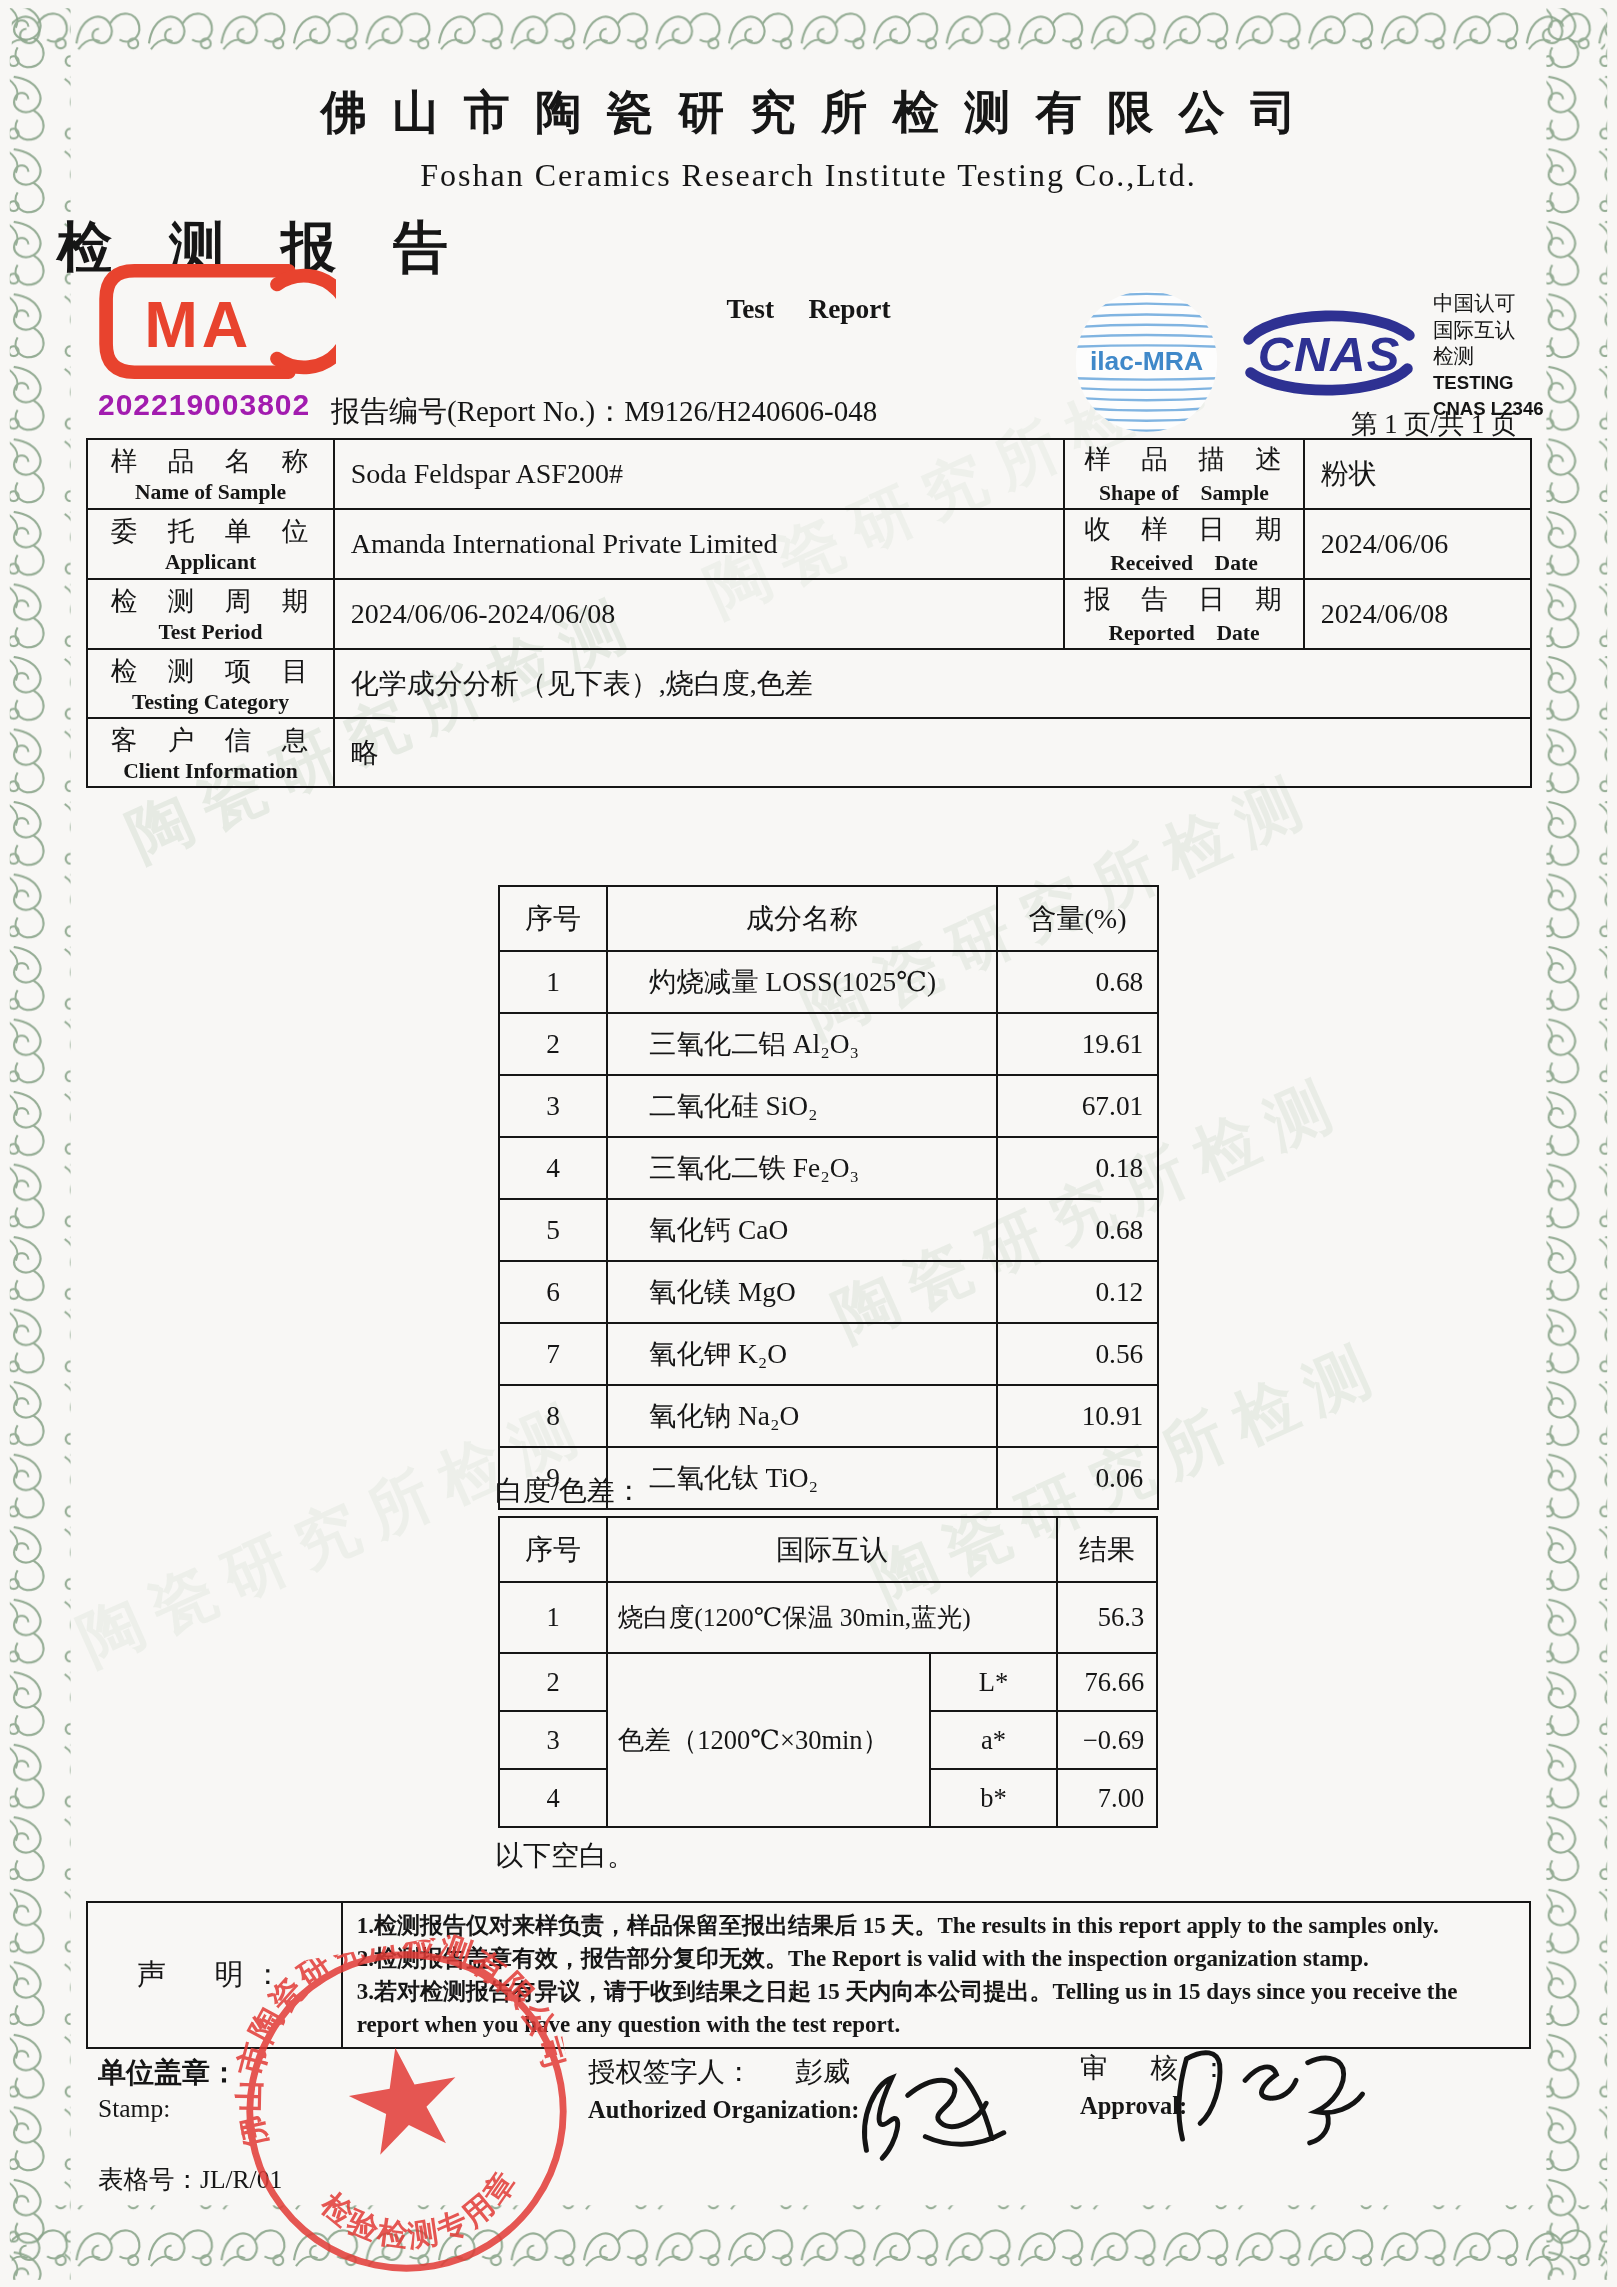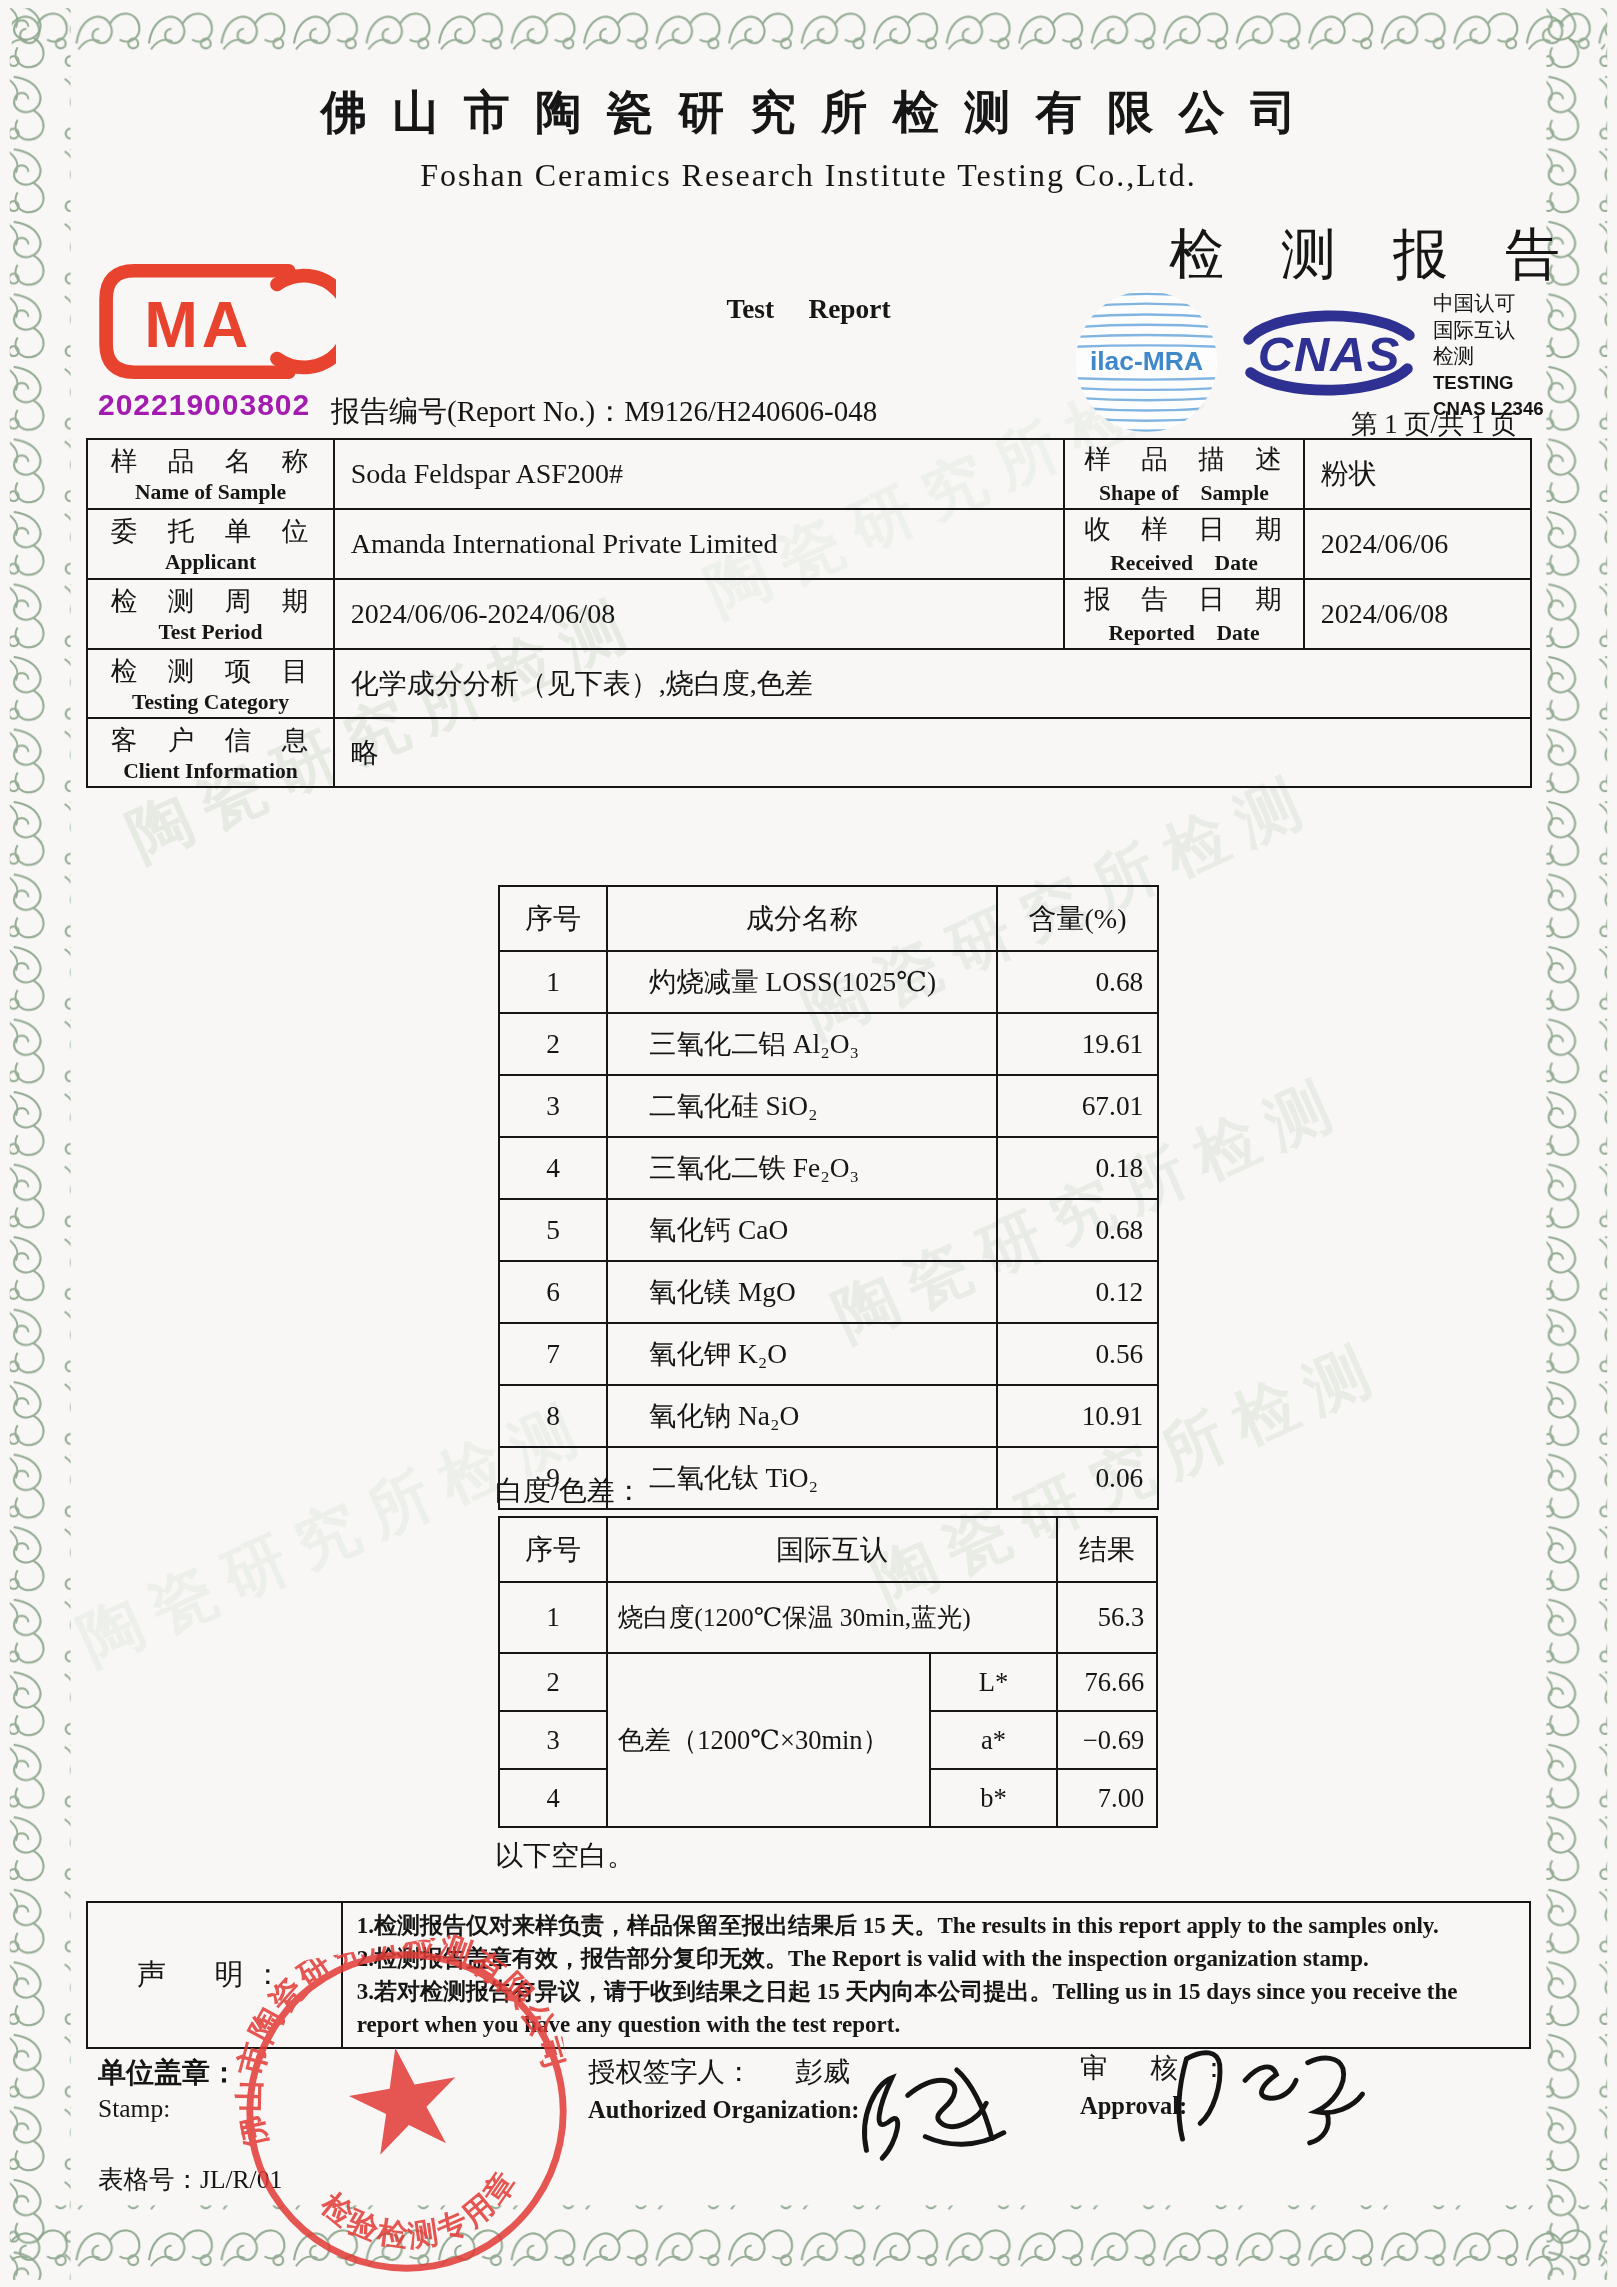--- a/index.html
+++ b/index.html
@@ -5,21 +5,21 @@
   html,body{margin:0;padding:0;background:#dddbd8;}
   #page{position:relative;width:1617px;height:2288px;margin:0 auto;background:#f8f7f5;
         font-family:"Liberation Serif","DejaVu Serif",serif;color:#161616;overflow:hidden;}
   .abs{position:absolute;}
   .nowrap{white-space:nowrap;}
 
   
   .company-cn{top:82px;left:0;width:100%;text-align:center;font-size:46px;font-weight:bold;
               letter-spacing:25.5px;text-indent:25.5px;}
   .company-en{top:157px;left:0;width:100%;text-align:center;font-size:32px;letter-spacing:2px;}
-  .title-cn{top:218px;left:0;width:100%;text-align:right;font-size:55px;font-weight:normal;
+  .title-cn{top:211px;left:0;width:100%;text-align:left;font-size:55px;font-weight:bold;
             letter-spacing:57px;text-indent:57px;}
   .title-en{top:294px;left:0;width:100%;text-align:center;font-size:27.4px;font-weight:bold;word-spacing:27.4px;}
 
   .cma-number{left:98px;top:388px;font-family:"Liberation Sans","DejaVu Sans",sans-serif;
               font-weight:bold;font-size:30px;color:#a21caf;letter-spacing:1px;}
   .report-no{left:331px;top:392px;font-size:29px;}
   .pager{left:1351px;top:406px;font-size:26.5px;}
   .accred{left:1433px;top:290px;font-size:20.6px;line-height:26.5px;}
   .accred .bsans{font-family:"Liberation Sans","DejaVu Sans",sans-serif;font-weight:bold;font-size:18.6px;}
 

